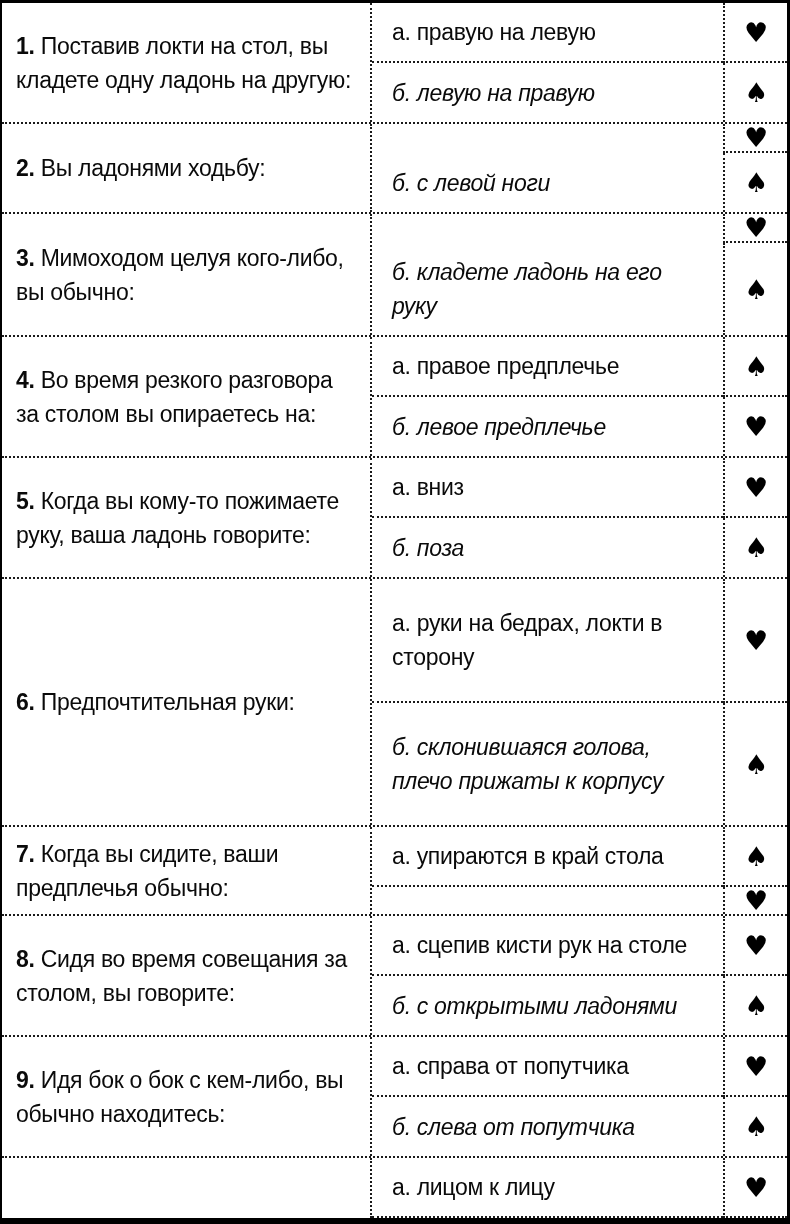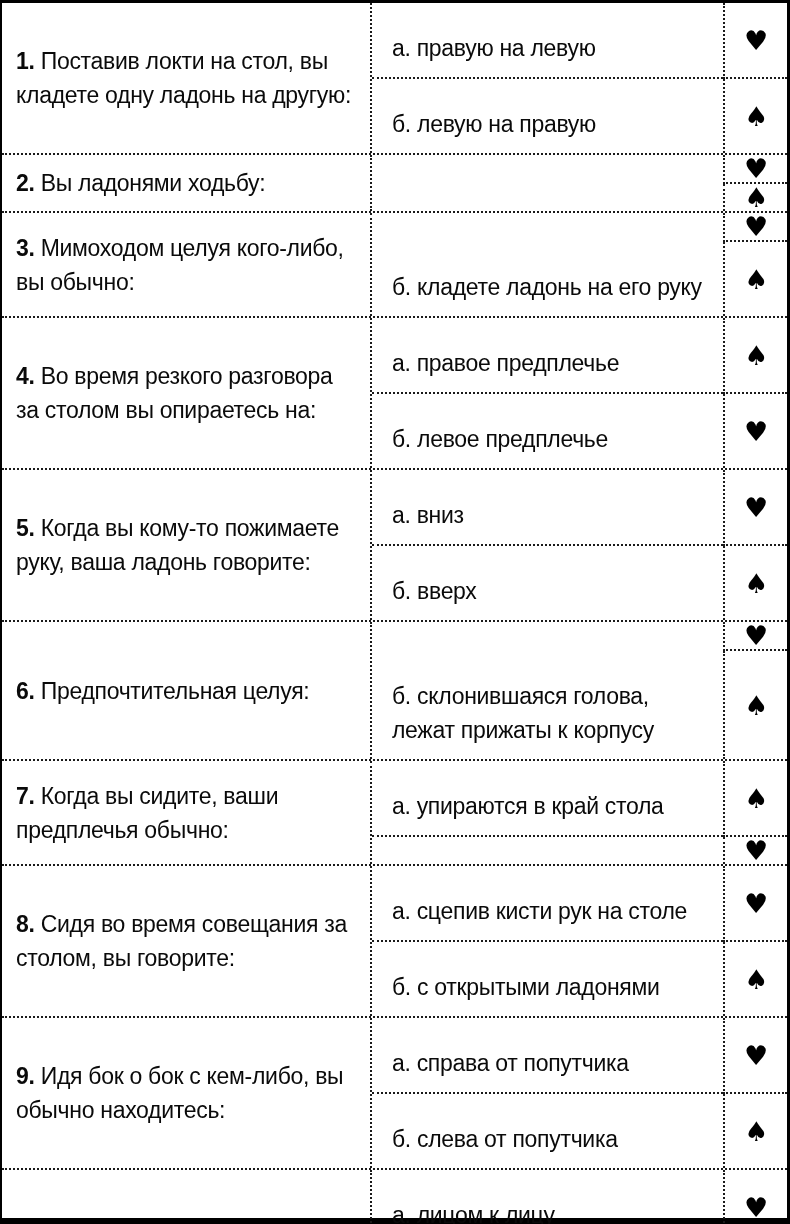--- a/index.html
+++ b/index.html
@@ -49,29 +49,29 @@
   }
   .qcell p {
     margin: 0;
     font-size: 23px;
     line-height: 34px;
     letter-spacing: -0.3px;
   }
   .qcell b { font-weight: 700; }
   .opt {
     display: flex;
-    align-items: flex-end;
+    align-items: center;
     min-height: 59px;
-    padding: 28px 14px 12px 20px;
+    padding: 12px 14px 12px 20px;
     font-size: 23px;
     line-height: 34px;
     letter-spacing: -0.3px;
   }
   .opt-a { grid-column: 2; grid-row: 1; border-bottom: 2px dotted #1a1a1a; }
-  .opt-b { grid-column: 2; grid-row: 2; }
+  .opt-b { grid-column: 2; grid-row: 2; font-style: italic; }
   .suit-cell {
     display: flex;
     align-items: center;
     justify-content: center;
     border-left: 2px dotted #1a1a1a;
   }
   .suit-a { grid-column: 3; grid-row: 1; border-bottom: 2px dotted #1a1a1a; }
   .suit-b { grid-column: 3; grid-row: 2; }
   .suit-glyph {
     font-family: "DejaVu Sans", sans-serif;
@@ -104,20 +104,23 @@
         </div>
     </div>
 
     <div class="group">
       <div class="cell qcell">
         <p><b>2.</b> <span>Вы ладонями ходьбу:</span></p>
       </div>
       <div class="cell suit-cell suit-a">
           <span class="suit-glyph">♥</span>
         </div>
+      <div class="cell opt opt-b">
+          <span>б. с левой ноги</span>
+        </div>
       <div class="cell suit-cell suit-b">
           <span class="suit-glyph">♠</span>
         </div>
     </div>
 
     <div class="group">
       <div class="cell qcell">
         <p><b>3.</b> <span>Мимоходом целуя кого-либо, вы обычно:</span></p>
       </div>
       <div class="cell suit-cell suit-a">
@@ -153,36 +156,39 @@
       <div class="cell qcell">
         <p><b>5.</b> <span>Когда вы кому-то пожимаете руку, ваша ладонь говорите:</span></p>
       </div>
       <div class="cell opt opt-a">
           <span>а. вниз</span>
         </div>
       <div class="cell suit-cell suit-a">
           <span class="suit-glyph">♥</span>
         </div>
       <div class="cell opt opt-b">
-          <span>б. вверх</span>
+          <span>б. поза</span>
         </div>
       <div class="cell suit-cell suit-b">
           <span class="suit-glyph">♠</span>
         </div>
     </div>
 
     <div class="group grow">
       <div class="cell qcell">
-        <p><b>6.</b> <span>Предпочтительная целуя:</span></p>
-      </div>
-      <div class="cell suit-cell suit-a">
-          <span class="suit-glyph">♥</span>
-        </div>
-      <div class="cell opt opt-b">
-          <span>б. склонившаяся голова, лежат прижаты к корпусу</span>
+        <p><b>6.</b> <span>Предпочтительная руки:</span></p>
+      </div>
+      <div class="cell opt opt-a">
+          <span>а. руки на бедрах, локти в сторону</span>
+        </div>
+      <div class="cell suit-cell suit-a">
+          <span class="suit-glyph">♥</span>
+        </div>
+      <div class="cell opt opt-b">
+          <span>б. склонившаяся голова, плечо прижаты к корпусу</span>
         </div>
       <div class="cell suit-cell suit-b">
           <span class="suit-glyph">♠</span>
         </div>
     </div>
 
     <div class="group">
       <div class="cell qcell">
         <p><b>7.</b> <span>Когда вы сидите, ваши предплечья обычно:</span></p>
       </div>

